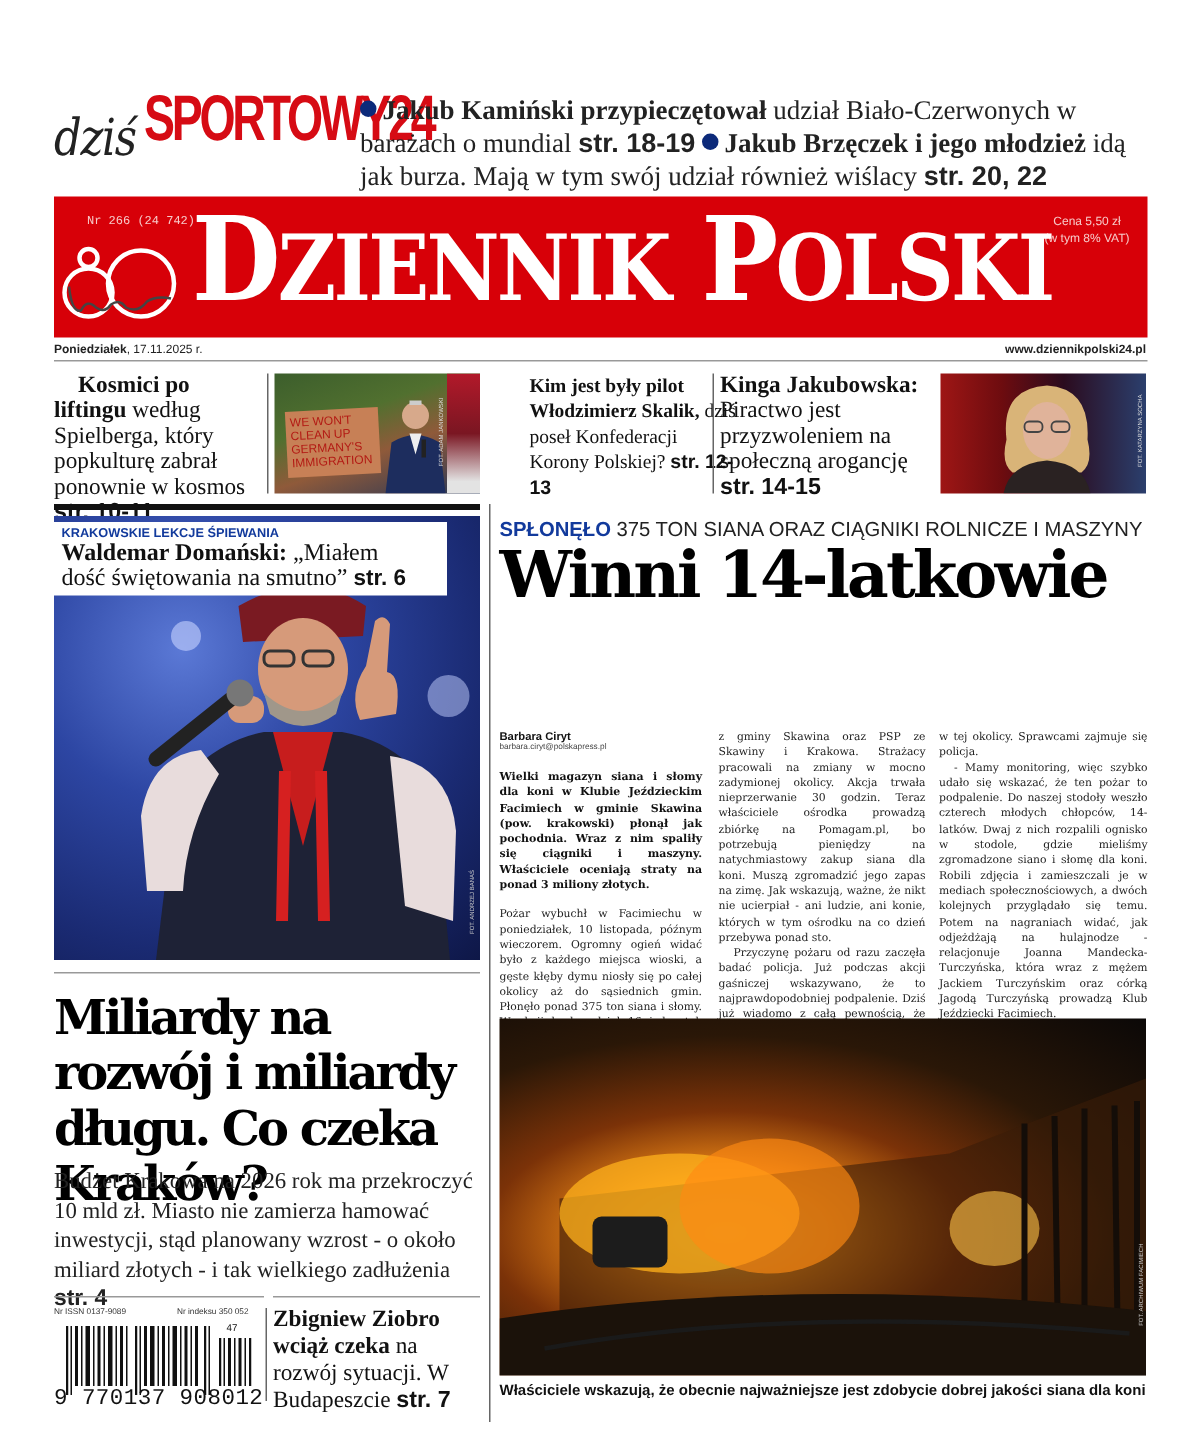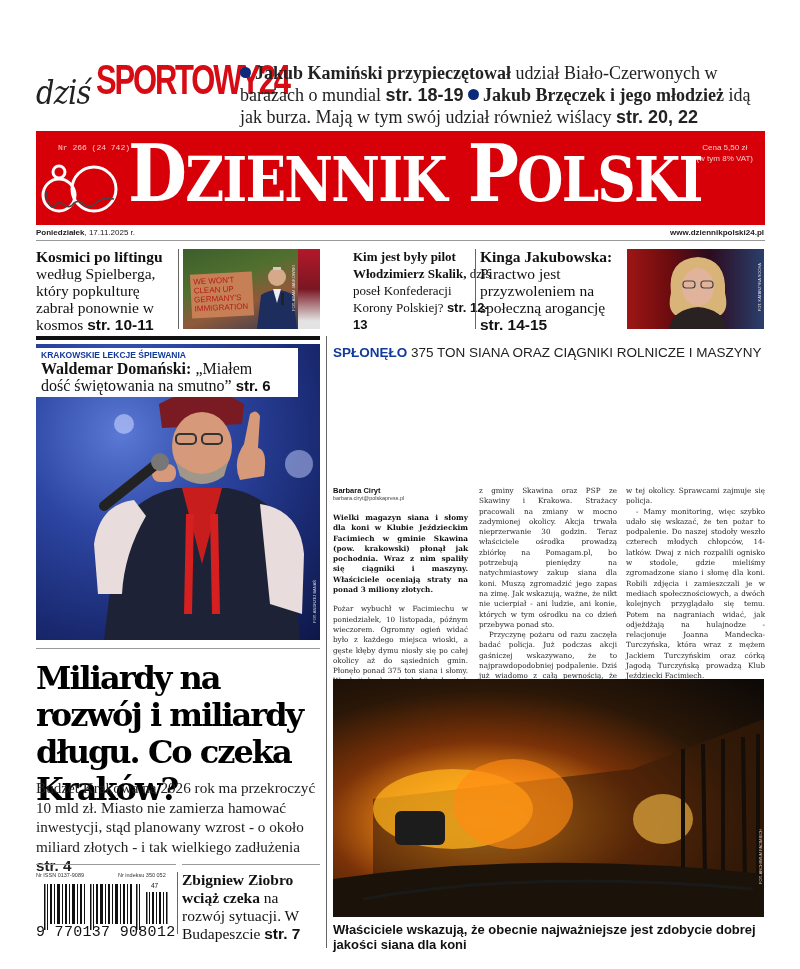--- a/index.html
+++ b/index.html
@@ -24,21 +24,21 @@
   .mast-title .sm { font-size: 58px; }
   .anniv { left: 4px; top: 28px; width: 80px; height: 62px; }
 
   .dateline { left: 36px; top: 228px; font-family: "Liberation Sans", sans-serif; font-size: 8px; color: #222; }
   .dateline b { font-weight: bold; }
   .webline { right: 36px; top: 228px; font-family: "Liberation Sans", sans-serif; font-size: 8px; font-weight: bold; color: #222; }
   .rule-thin { height: 1px; background: #999; }
 
   
   .t1 { left: 36px; top: 248px; width: 140px; font-size: 15.5px; line-height: 17px; }
-  .t1 .hd { font-weight: bold; }
+  .t1 .hd { font-weight: bold; margin-left: 16px; }
   .img1 { left: 183px; top: 249px; width: 137px; height: 80px; background: linear-gradient(160deg, #3c5e2c 0%, #51702f 35%, #8f5a3a 60%, #253556 100%); overflow: hidden; }
   .img1 .sign { position: absolute; left: 8px; top: 24px; width: 62px; height: 44px; background: #c78056; font-family: "Liberation Sans", sans-serif; font-size: 8px; color: #b31a14; line-height: 9px; padding: 3px; transform: rotate(-3deg); }
   .img1 .man { position: absolute; left: 70px; top: 14px; width: 48px; height: 66px; }
   .img1 .flag { position: absolute; right: 0; top: 0; width: 22px; height: 80px; background: linear-gradient(180deg, #b2192a, #7a1622 50%, #e3e3e3 90%); }
   .t2 { left: 353px; top: 248px; width: 140px; font-size: 13px; line-height: 17px; }
   .t2 b { font-weight: bold; }
   .vdiv { width: 1px; background: #666; }
   .t3 { left: 480px; top: 248px; width: 140px; font-size: 15.5px; line-height: 17px; }
   .t3 b { font-weight: bold; }
   .img2 { left: 627px; top: 249px; width: 137px; height: 80px; background: linear-gradient(90deg, #9e1615 0%, #6d0c0f 30%, #2b0b1e 60%, #2b3f6d 100%); overflow: hidden; }
@@ -65,21 +65,21 @@
   .col p { text-indent: 0; }
   .col p.ind { text-indent: 10px; }
   .lead { font-weight: bold; color: #111; font-size: 7.3px; line-height: 10.3px; }
   .col1 { left: 333px; top: 513px; width: 135px; }
   .col2 { left: 479px; top: 486px; width: 138px; }
   .col3 { left: 626px; top: 486px; width: 139px; }
   .col3 .czytaj { font-style: italic; color: #666; }
 
   
   .photo-fire { left: 333px; top: 679px; width: 431px; height: 238px; background: radial-gradient(ellipse at 35% 60%, #ffcf4a 0%, #f08b17 18%, #7b3208 40%, #2a1707 65%, #0b0807 100%); overflow: hidden; }
-  .caption { left: 333px; top: 922px; font-family: "Liberation Sans", sans-serif; font-weight: bold; font-size: 13px; color: #111; }
+  .caption { left: 333px; top: 922px; font-family: "Liberation Sans", sans-serif; font-weight: bold; font-size: 10px; color: #111; }
 
   
   .left-rule { left: 36px; top: 648px; width: 284px; height: 1px; background: #999; }
   .krakow-hl { left: 36px; top: 660px; width: 290px; font-family: "DejaVu Serif", serif; font-weight: bold; font-size: 32px; line-height: 37px; color: #000; letter-spacing: -2px; }
   .krakow-body { left: 36px; top: 778px; width: 290px; font-size: 15.2px; line-height: 19.5px; color: #222; }
   .left-rule2 { left: 36px; top: 864px; width: 140px; height: 1px; background: #999; }
   .left-rule3 { left: 182px; top: 864px; width: 138px; height: 1px; background: #999; }
   .issn { left: 36px; top: 872px; font-family: "Liberation Sans", sans-serif; font-size: 5.5px; color: #333; }
   .indeks { left: 118px; top: 872px; font-family: "Liberation Sans", sans-serif; font-size: 5.5px; color: #333; }
   .barcode { left: 44px; top: 884px; width: 96px; height: 46px; }
@@ -175,20 +175,21 @@
   </svg>
   <div class="abs folk-label">
     <div class="folk-kicker">KRAKOWSKIE LEKCJE ŚPIEWANIA</div>
     <div class="folk-head"><b>Waldemar Domański:</b><span> „Miałem dość świętowania na smutno” </span><span class="str">str. 6</span></div>
   </div>
   <div class="abs credit" style="right:3px;top:236px;color:#ccc;">FOT. ANDRZEJ BANAŚ</div>
 </div>
 
 <div class="abs kicker"><b>SPŁONĘŁO</b><span> 375 TON SIANA ORAZ CIĄGNIKI ROLNICZE I MASZYNY</span></div>
 <div class="abs main-hl">
+  <div>Winni 14-latkowie</div>
 </div>
 <div class="abs byline">Barbara Ciryt</div>
 <div class="abs email">barbara.ciryt@polskapress.pl</div>
 <div class="abs col col1">
   <p class="lead">Wielki magazyn siana i słomy dla koni w Klubie Jeździeckim Facimiech w gminie Skawina (pow. krakowski) płonął jak pochodnia. Wraz z nim spaliły się ciągniki i maszyny. Właściciele oceniają straty na ponad 3 miliony złotych.</p>
   <p style="margin-top:9px;">Pożar wybuchł w Facimiechu w poniedziałek, 10 listopada, późnym wieczorem. Ogromny ogień widać było z każdego miejsca wioski, a gęste kłęby dymu niosły się po całej okolicy aż do sąsiednich gmin. Płonęło ponad 375 ton siana i słomy. W akcji brało udział 16 jednostek strażackich, w tym OSP</p>
 </div>
 <div class="abs col col2">
   <p>z gminy Skawina oraz PSP ze Skawiny i Krakowa. Strażacy pracowali na zmiany w mocno zadymionej okolicy. Akcja trwała nieprzerwanie 30 godzin. Teraz właściciele ośrodka prowadzą zbiórkę na Pomagam.pl, bo potrzebują pieniędzy na natychmiastowy zakup siana dla koni. Muszą zgromadzić jego zapas na zimę. Jak wskazują, ważne, że nikt nie ucierpiał - ani ludzie, ani konie, których w tym ośrodku na co dzień przebywa ponad sto.</p>
   <p class="ind">Przyczynę pożaru od razu zaczęła badać policja. Już podczas akcji gaśniczej wskazywano, że to najprawdopodobniej podpalenie. Dziś już wiadomo z całą pewnością, że było to podpalenie i wiadomo, że zrobili to bardzo młodzi ludzie zamieszkujący</p>

